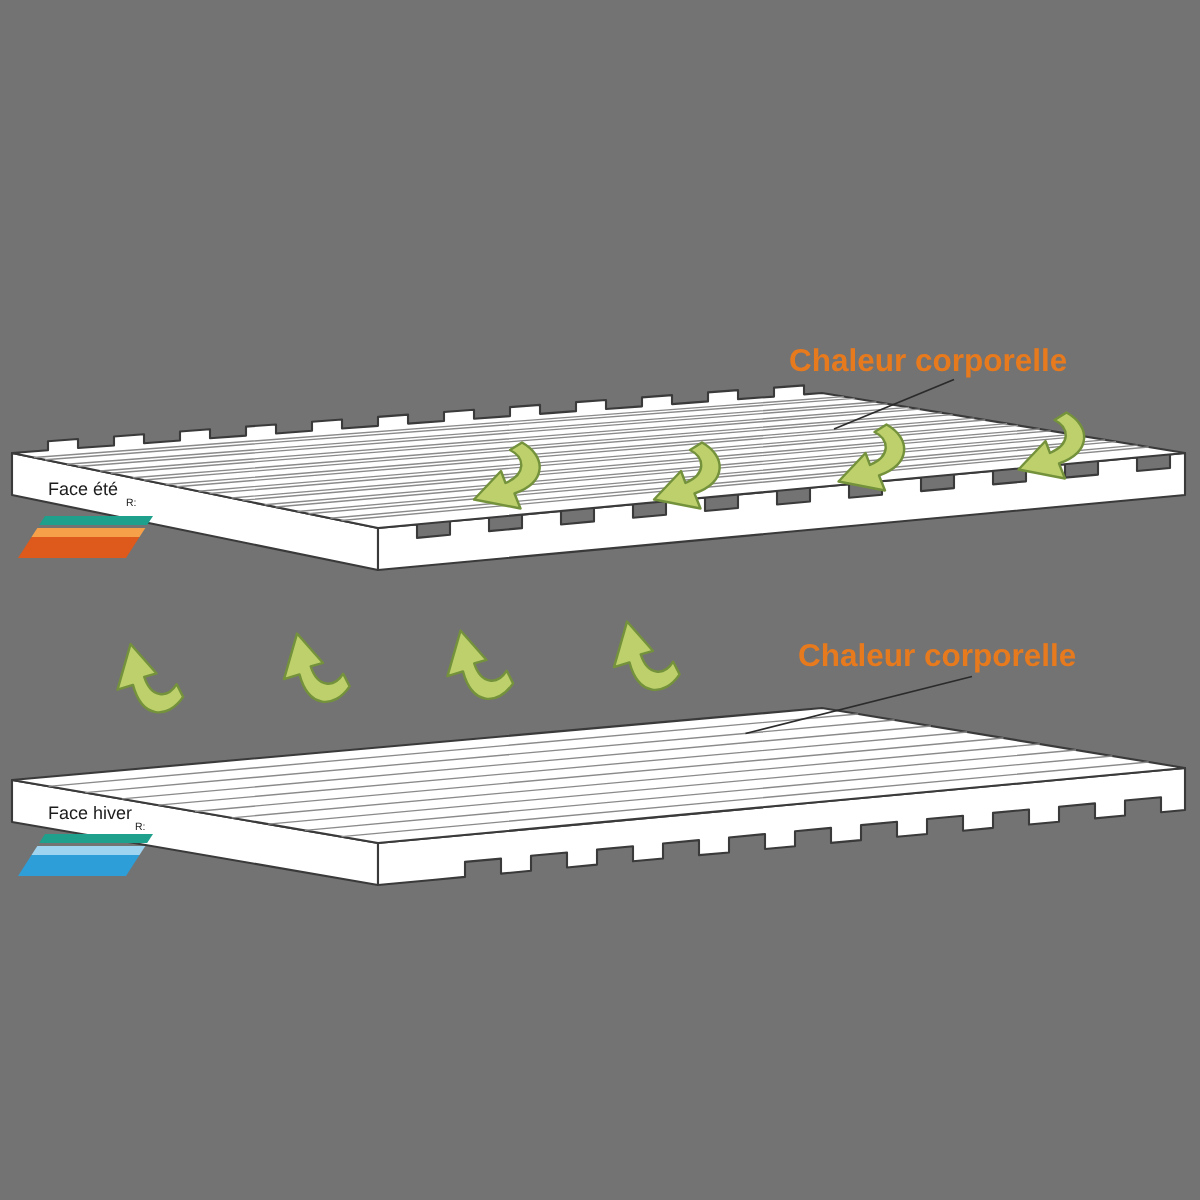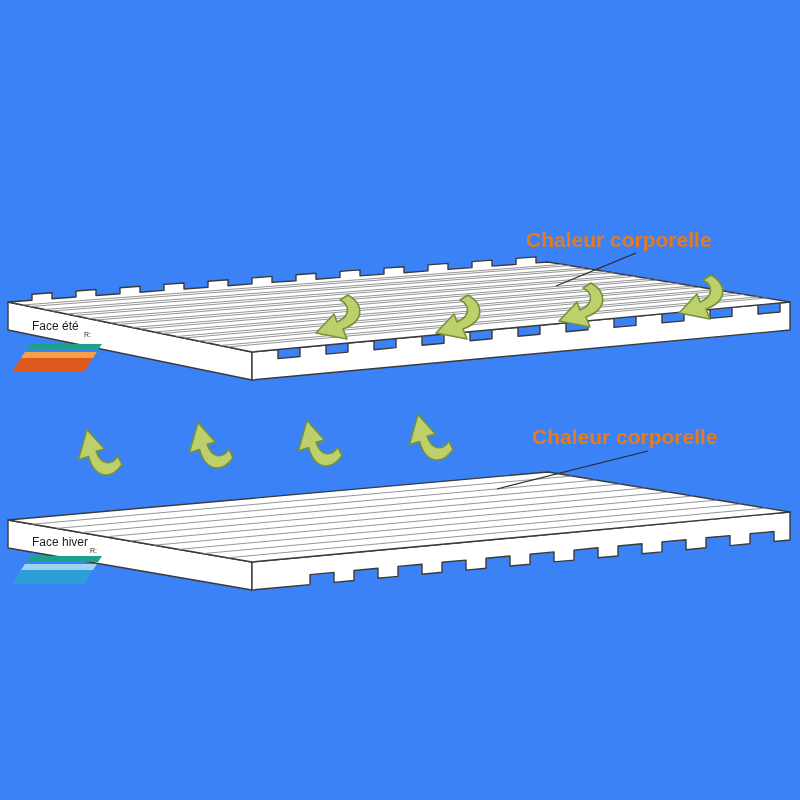--- a/index.html
+++ b/index.html
@@ -1,16 +1,16 @@
 <!DOCTYPE html>
 <html><head>
 <meta charset="utf-8">
 <style>
   html,body{margin:0;padding:0;background:#ffffff;}
-  .page{position:relative;width:800px;height:800px;background:#3b82f6;overflow:hidden;
+  .page{position:relative;width:800px;height:800px;background:#737373;overflow:hidden;
         font-family:"Liberation Sans",sans-serif;}
   svg{display:block;}
   .face{fill:#ffffff;stroke:#3a3a3a;stroke-width:1.4;stroke-linejoin:round;}
   .ridges{fill:none;stroke:#8a8a8a;stroke-width:0.9;}
   .leader{stroke:#2b2b2b;stroke-width:1.2;fill:none;}
   .heat-label{font-weight:bold;font-size:21px;font-family:"Liberation Sans",sans-serif;}
   .face-label{font-size:12px;fill:#1c1c1c;font-family:"Liberation Sans",sans-serif;}
   .face-sub{font-size:7px;fill:#1c1c1c;font-family:"Liberation Sans",sans-serif;}
   .harrow{stroke-width:1.6;stroke-linejoin:round;}
   .icon-layer{stroke:none;}

